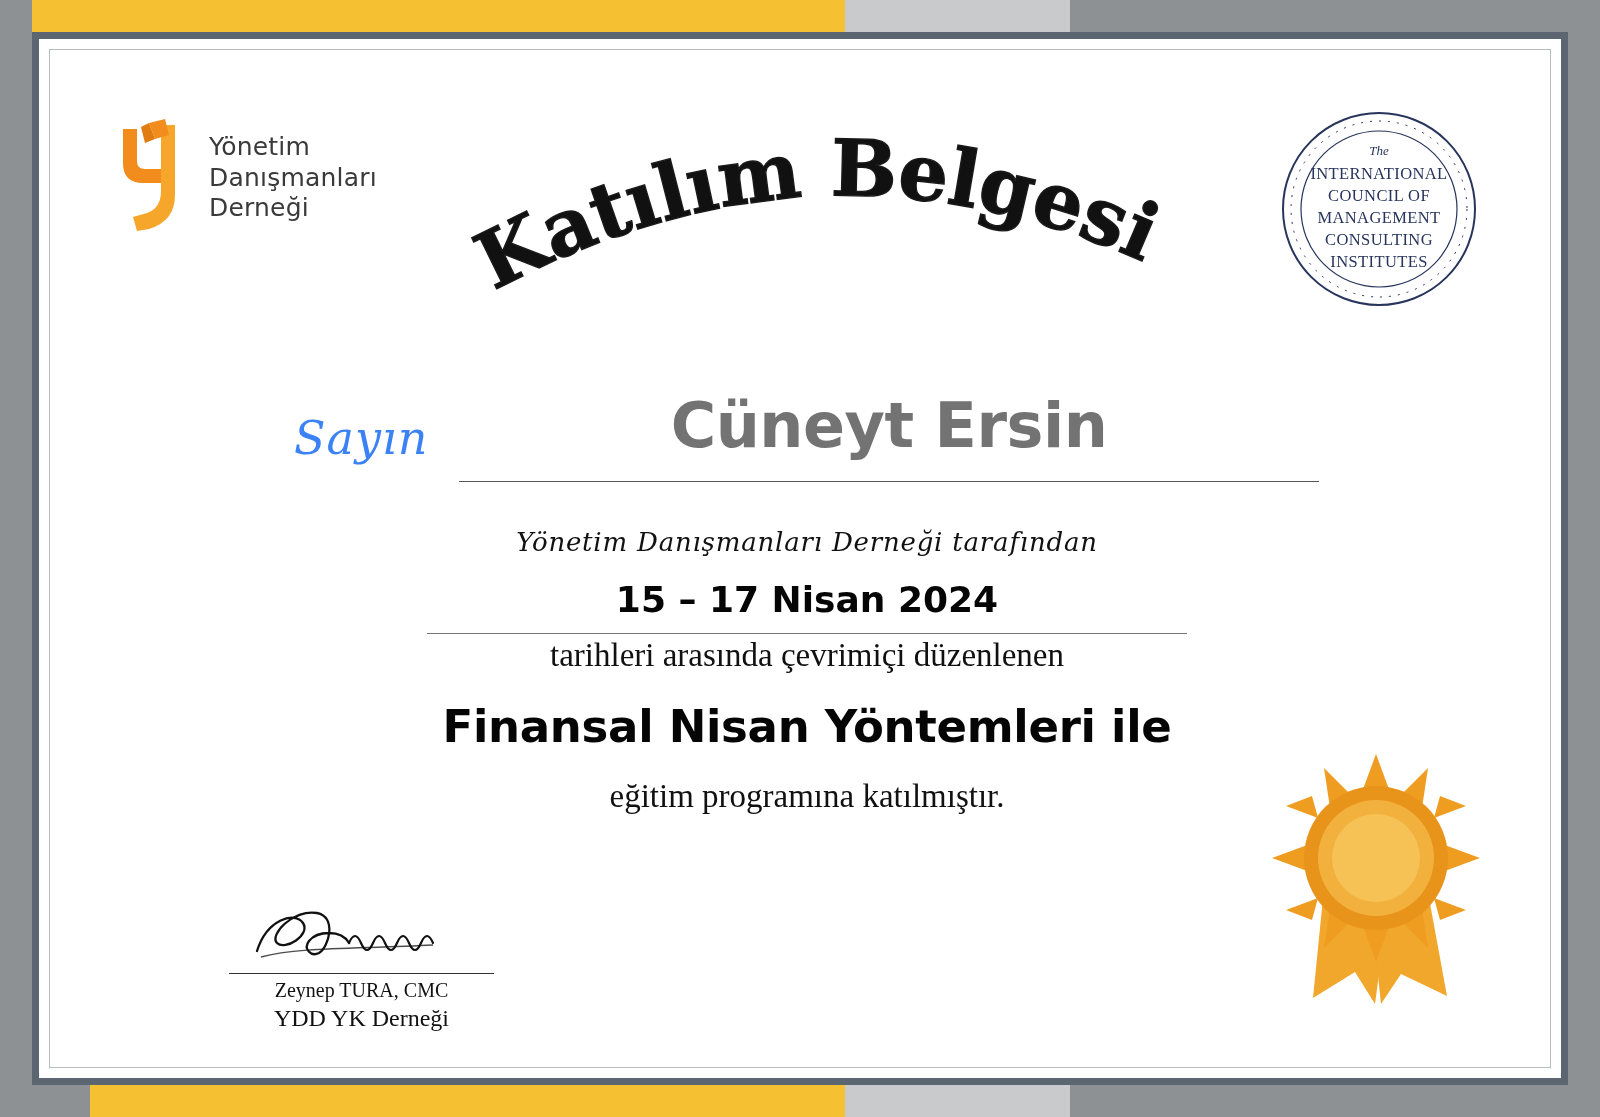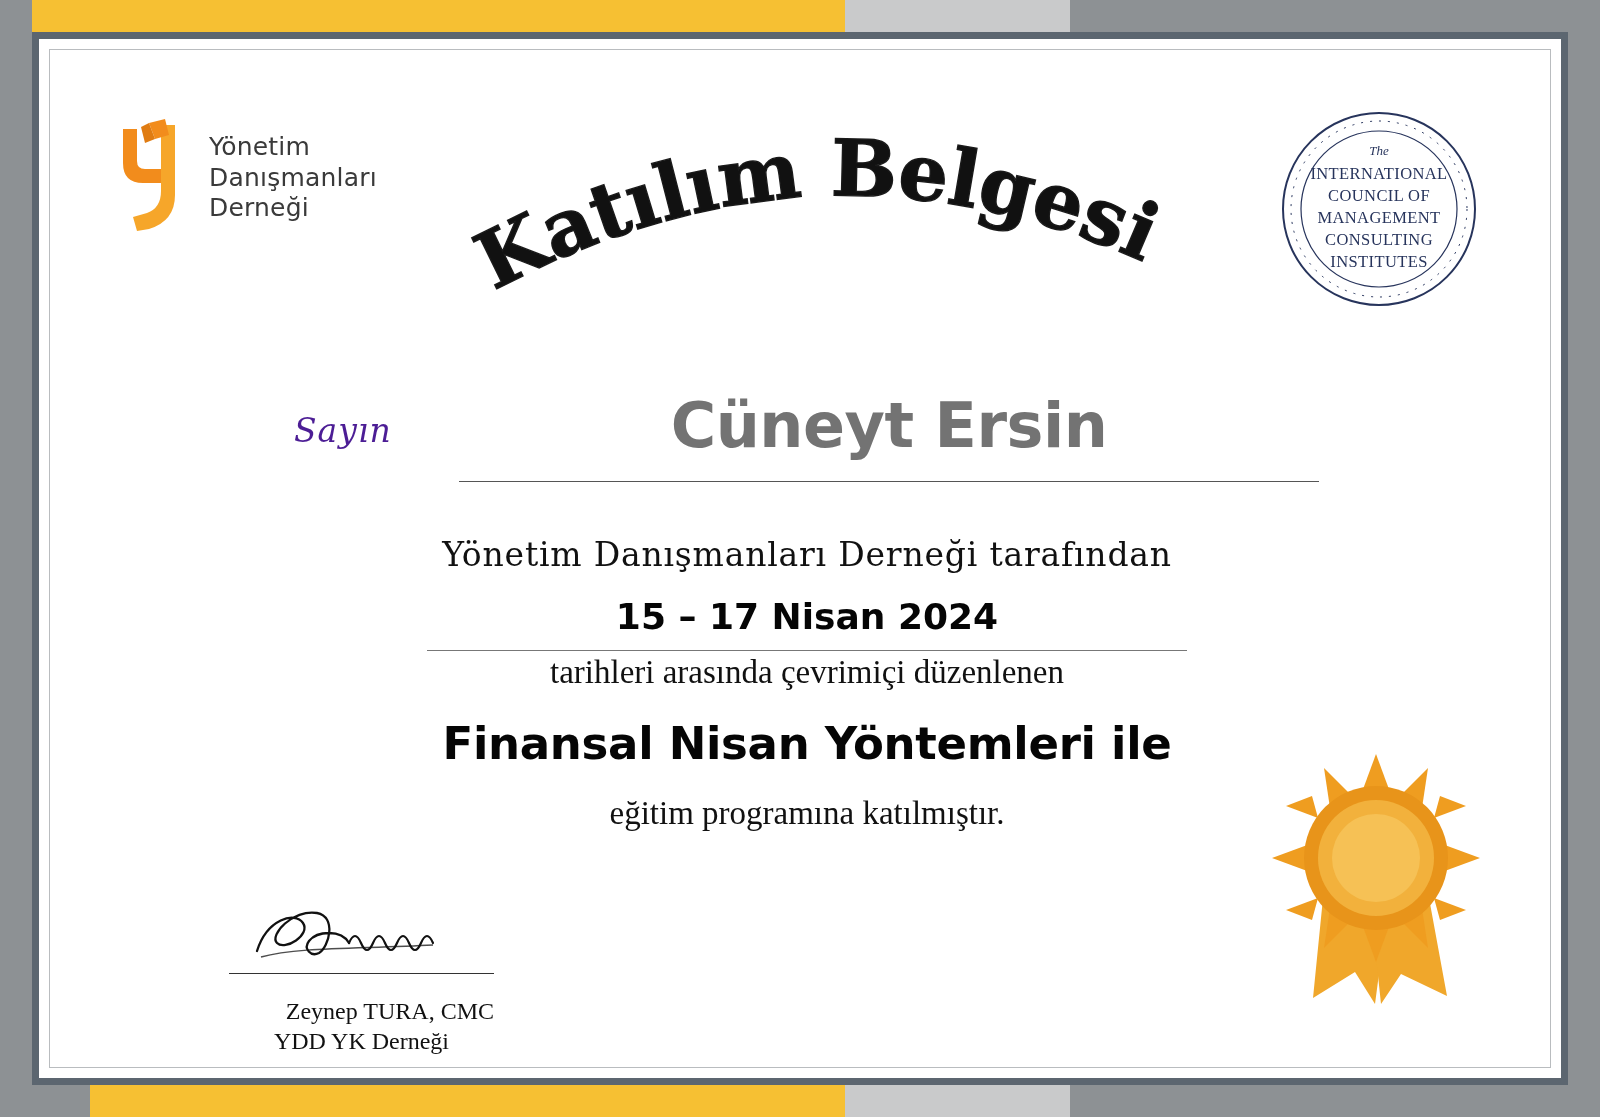--- a/index.html
+++ b/index.html
@@ -118,22 +118,22 @@
   .sayin-row {
     position: relative;
     height: 110px;
   }
   .sayin {
     position: absolute;
     left: 195px;
     top: 22px;
     font-family: "DejaVu Serif", serif;
     font-style: italic;
-    font-size: 33px;
-    color: #4c1d95;
+    font-size: 46px;
+    color: #3b82f6;
     letter-spacing: 1px;
   }
   .name {
     position: absolute;
     left: 360px;
     top: 0px;
     width: 860px;
     text-align: center;
     font-family: "DejaVu Sans", sans-serif;
     font-weight: bold;
@@ -142,23 +142,24 @@
     letter-spacing: -0.5px;
   }
   .name-rule {
     position: absolute;
     left: 360px;
     top: 92px;
     width: 860px;
     border-bottom: 1.5px solid #555;
   }
   .org-line {
-    margin-top: 36px;
+    margin-top: 28px;
     font-family: "DejaVu Serif", serif;
-    font-size: 33px;
+    font-style: italic;
+    font-size: 26px;
     color: #111;
     letter-spacing: 0.8px;
   }
   .date-wrap {
     margin-top: 22px;
     position: relative;
     height: 58px;
   }
   .date {
     font-family: "DejaVu Sans", sans-serif;
@@ -209,26 +210,25 @@
     text-align: center;
     position: relative;
   }
   .sig-svg { display: block; margin: 0 auto; }
   .sig-rule {
     border-bottom: 1.5px solid #333;
     width: 100%;
     margin-top: 2px;
   }
   .sig-name {
-    margin-top: 22px;
-    font-family: "Liberation Serif", serif;
-    font-size: 24px;
+    margin-top: 4px;
+    font-family: "Liberation Serif", serif;
+    font-size: 20px;
     color: #111;
     line-height: 1.25;
-    text-align: right;
   }
   .sig-role {
     font-family: "Liberation Serif", serif;
     font-size: 24px;
     color: #111;
     line-height: 1.25;
   }
 
   
   .rosette {

